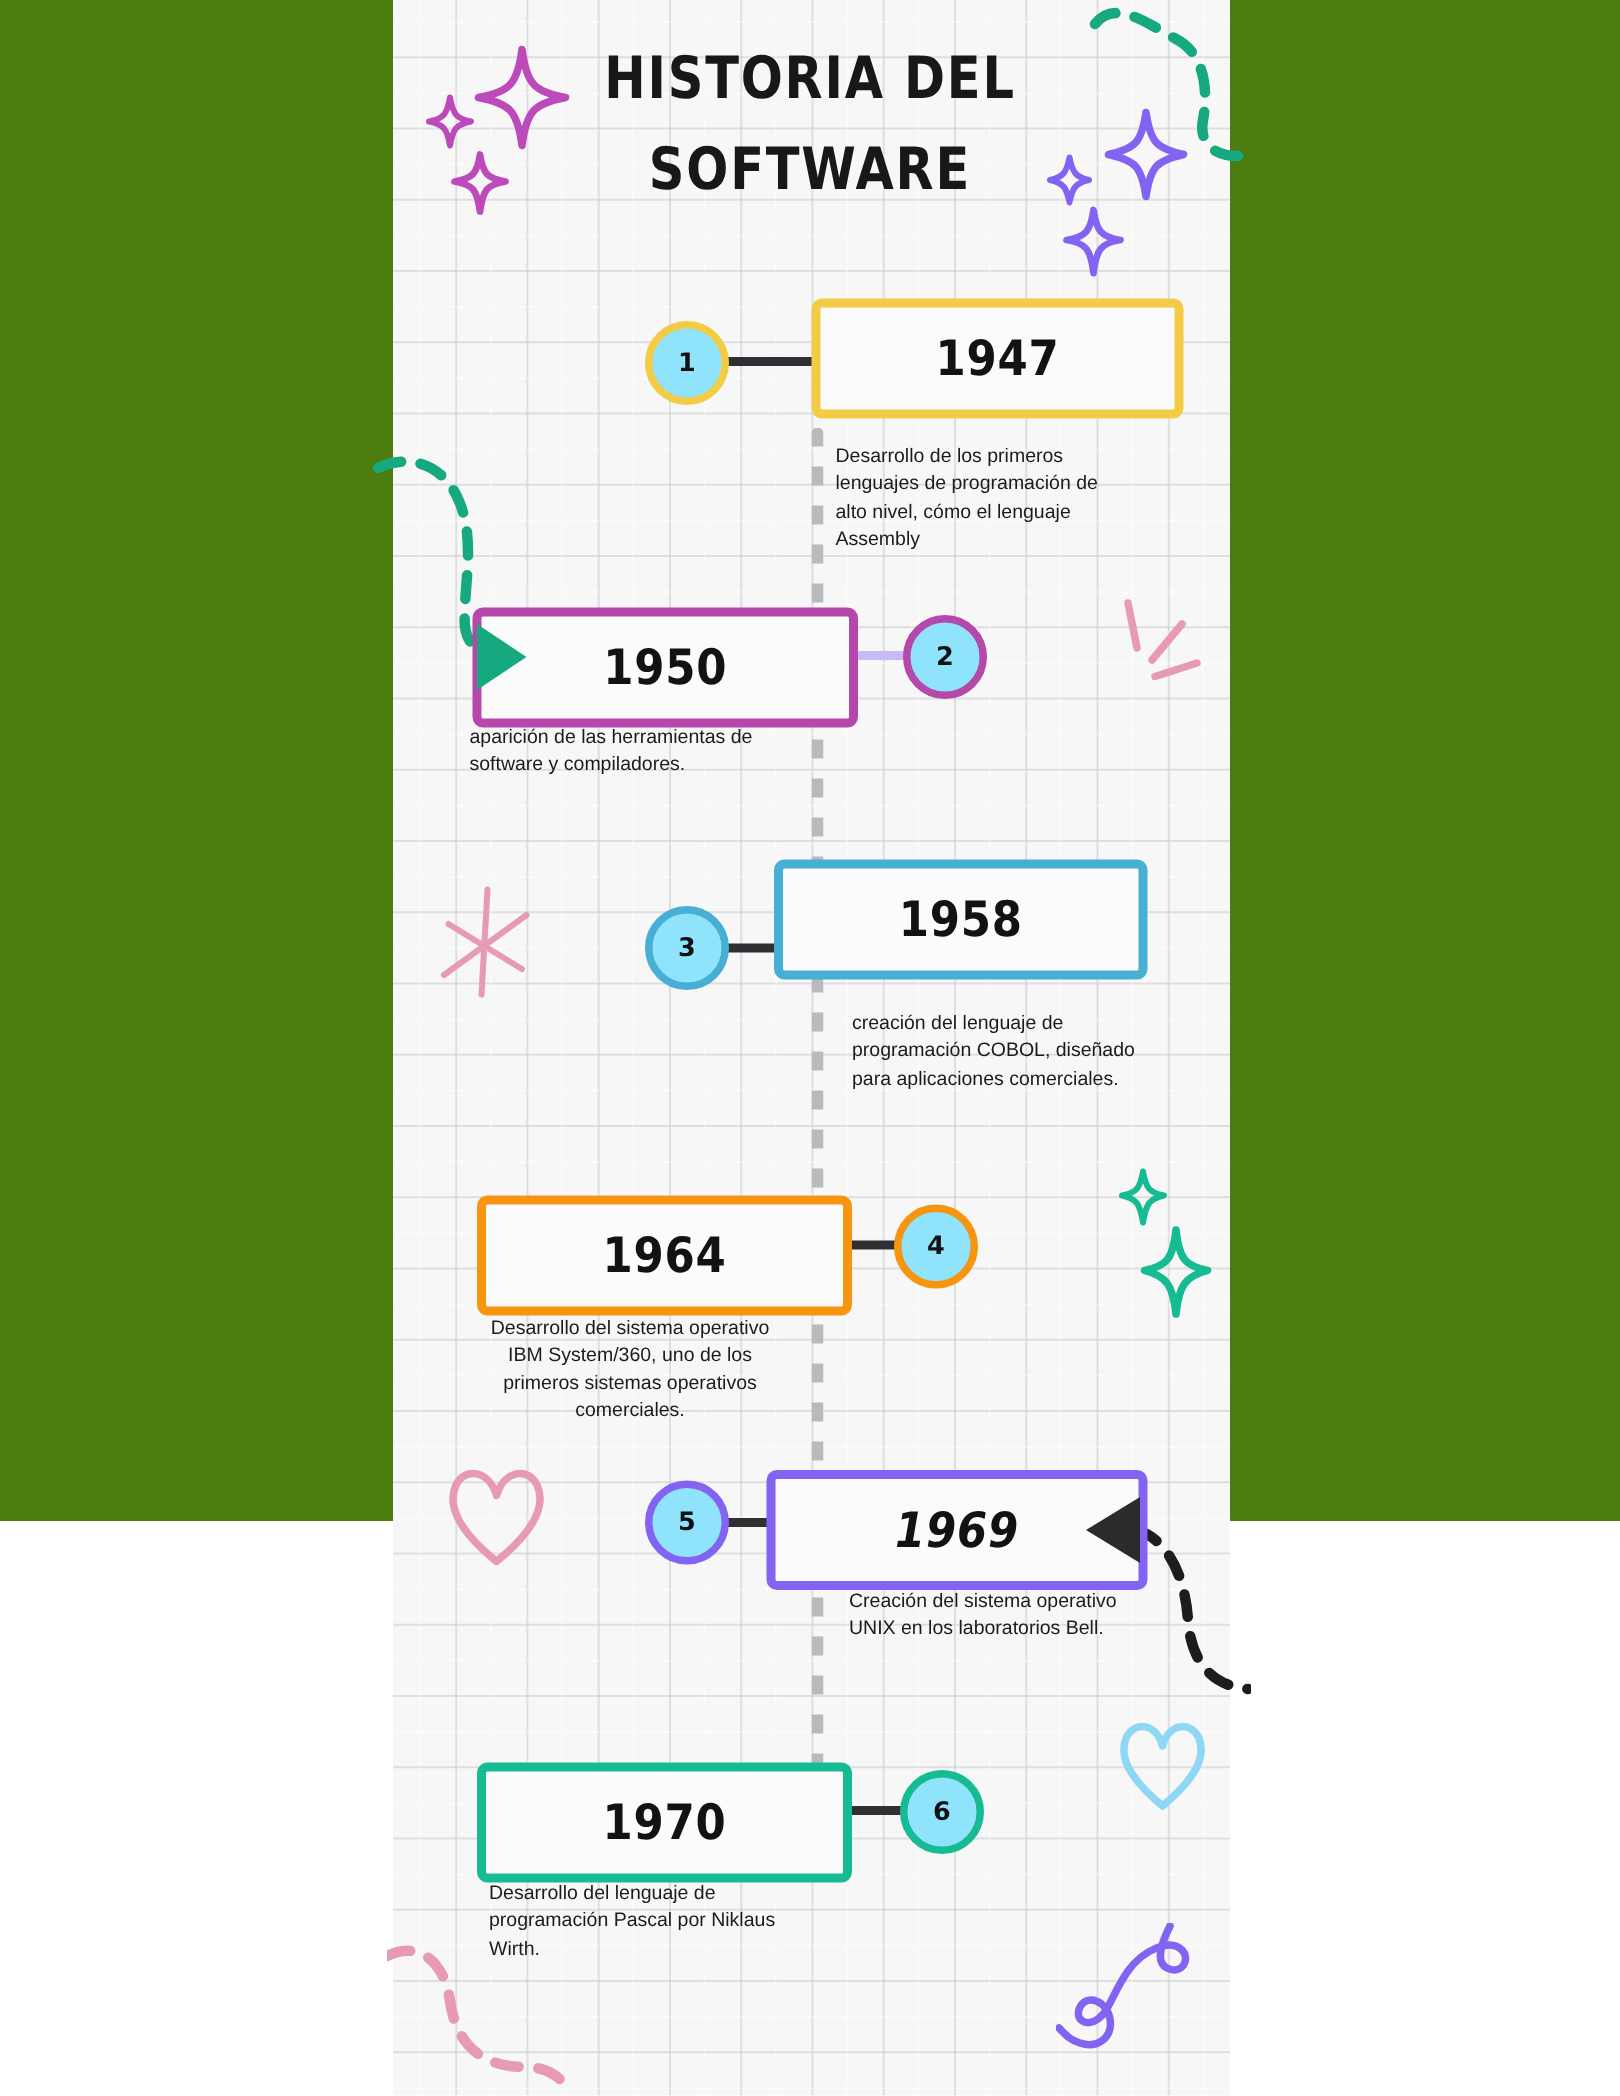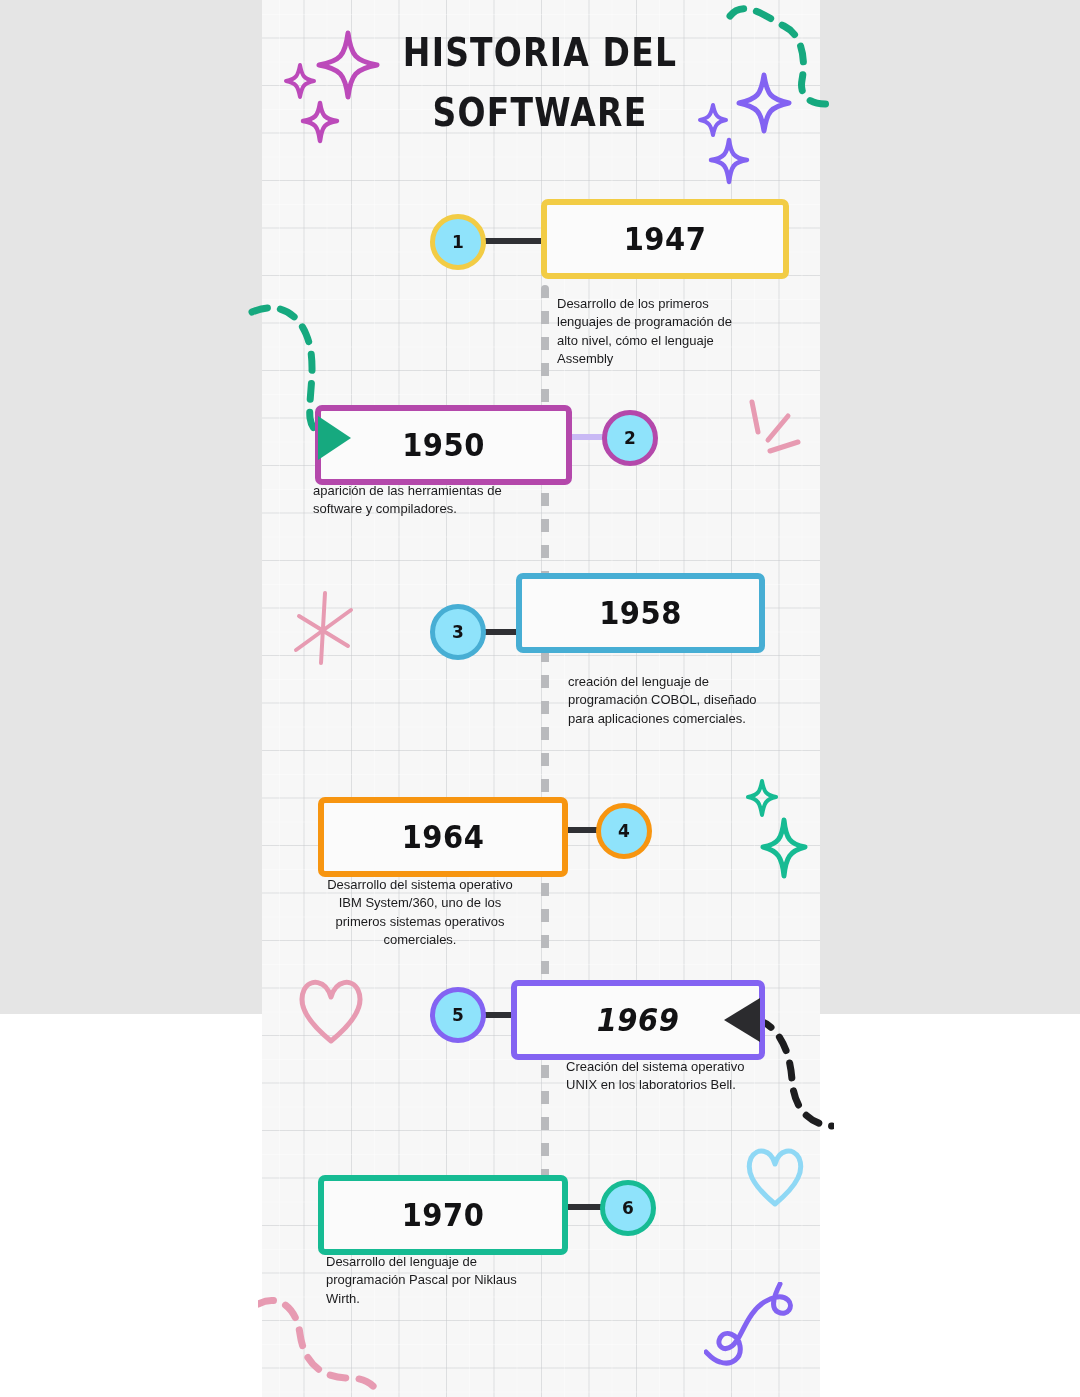--- a/index.html
+++ b/index.html
@@ -5,21 +5,21 @@
   * { box-sizing: border-box; margin: 0; padding: 0; }
   html, body {
     width: 1080px; height: 1397px;
     background: #ffffff;
     font-family: "Liberation Sans", sans-serif;
     overflow: hidden;
   }
   #page {
     position: relative;
     width: 1080px; height: 1014px;
-    background: #e5e5e5;
+    background: #4d7c0f;
   }
   
   #panel {
     position: absolute;
     left: 262px; top: 0; width: 558px; height: 1397px;
     background-color: #f7f7f7;
     background-image:
       linear-gradient(to right, rgba(200,202,205,0.55) 1px, transparent 1px),
       linear-gradient(to bottom, rgba(200,202,205,0.55) 1px, transparent 1px);
     background-size: 47.5px 47.5px;

